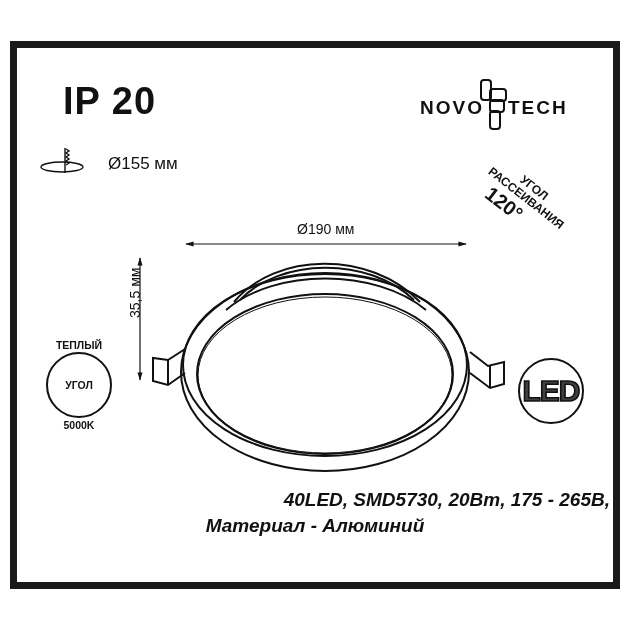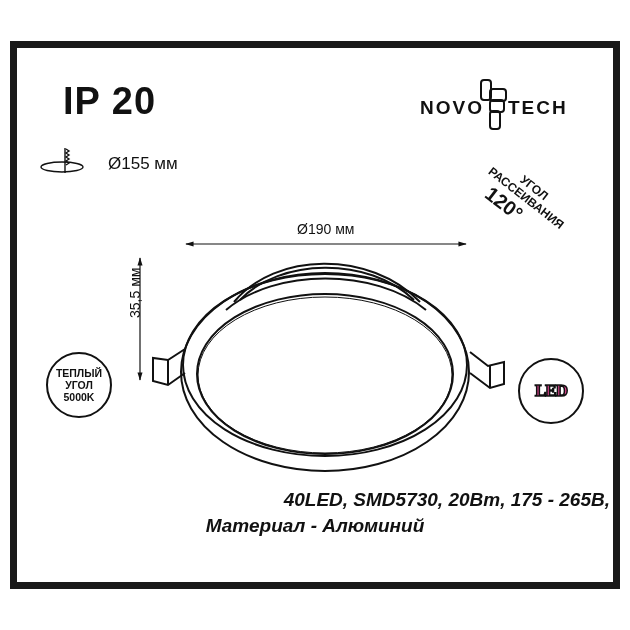--- a/index.html
+++ b/index.html
@@ -14,26 +14,26 @@
     .h-label { left: 128px; top: 318px; font-size: 14px; line-height: 1; transform-origin: left top;
                transform: rotate(-90deg); white-space: nowrap; }
     .angle { left: 448px; top: 178px; width: 150px; text-align: center; font-weight: bold;
              transform: rotate(38deg); transform-origin: center; line-height: 1.05; }
     .angle .l1 { font-size: 12px; display: block; }
     .angle .l2 { font-size: 12px; display: block; }
     .angle .l3 { font-size: 20px; display: block; margin-top: 2px; margin-left: -28px; }
     .badge-warm { left: 46px; top: 352px; width: 66px; height: 66px; border: 2px solid #111;
                   border-radius: 50%; display: flex; flex-direction: column; align-items: center;
                   justify-content: center; font-weight: bold; font-size: 10.5px; line-height: 1.15;
-                  box-sizing: border-box; }
+                  box-sizing: border-box; gap: 28px; }
     .badge-led { left: 518px; top: 358px; width: 66px; height: 66px; border: 2px solid #111;
                  border-radius: 50%; display: flex; align-items: center; justify-content: center;
                  box-sizing: border-box; }
-    .badge-led span { font-size: 17px; font-weight: bold; color: #ec4899;
-                      -webkit-text-stroke: 1.6px #111; letter-spacing: -1px; font-family: Liberation Serif, serif; }
+    .badge-led span { font-size: 30px; font-weight: bold; color: #404040;
+                      -webkit-text-stroke: 1.6px #111; letter-spacing: -1px; }
     .spec { left: 20px; width: 590px; text-align: center; font-weight: bold; font-style: italic;
             font-size: 19px; line-height: 1; }
     .spec1 { top: 490px; text-align: right; }
     .spec2 { top: 516px; }
     .logo { left: 418px; top: 76px; width: 180px; height: 60px; font-weight: bold; }
     svg.drawing { position: absolute; left: 0; top: 0; }
   </style>
 </head>
 <body>
 

